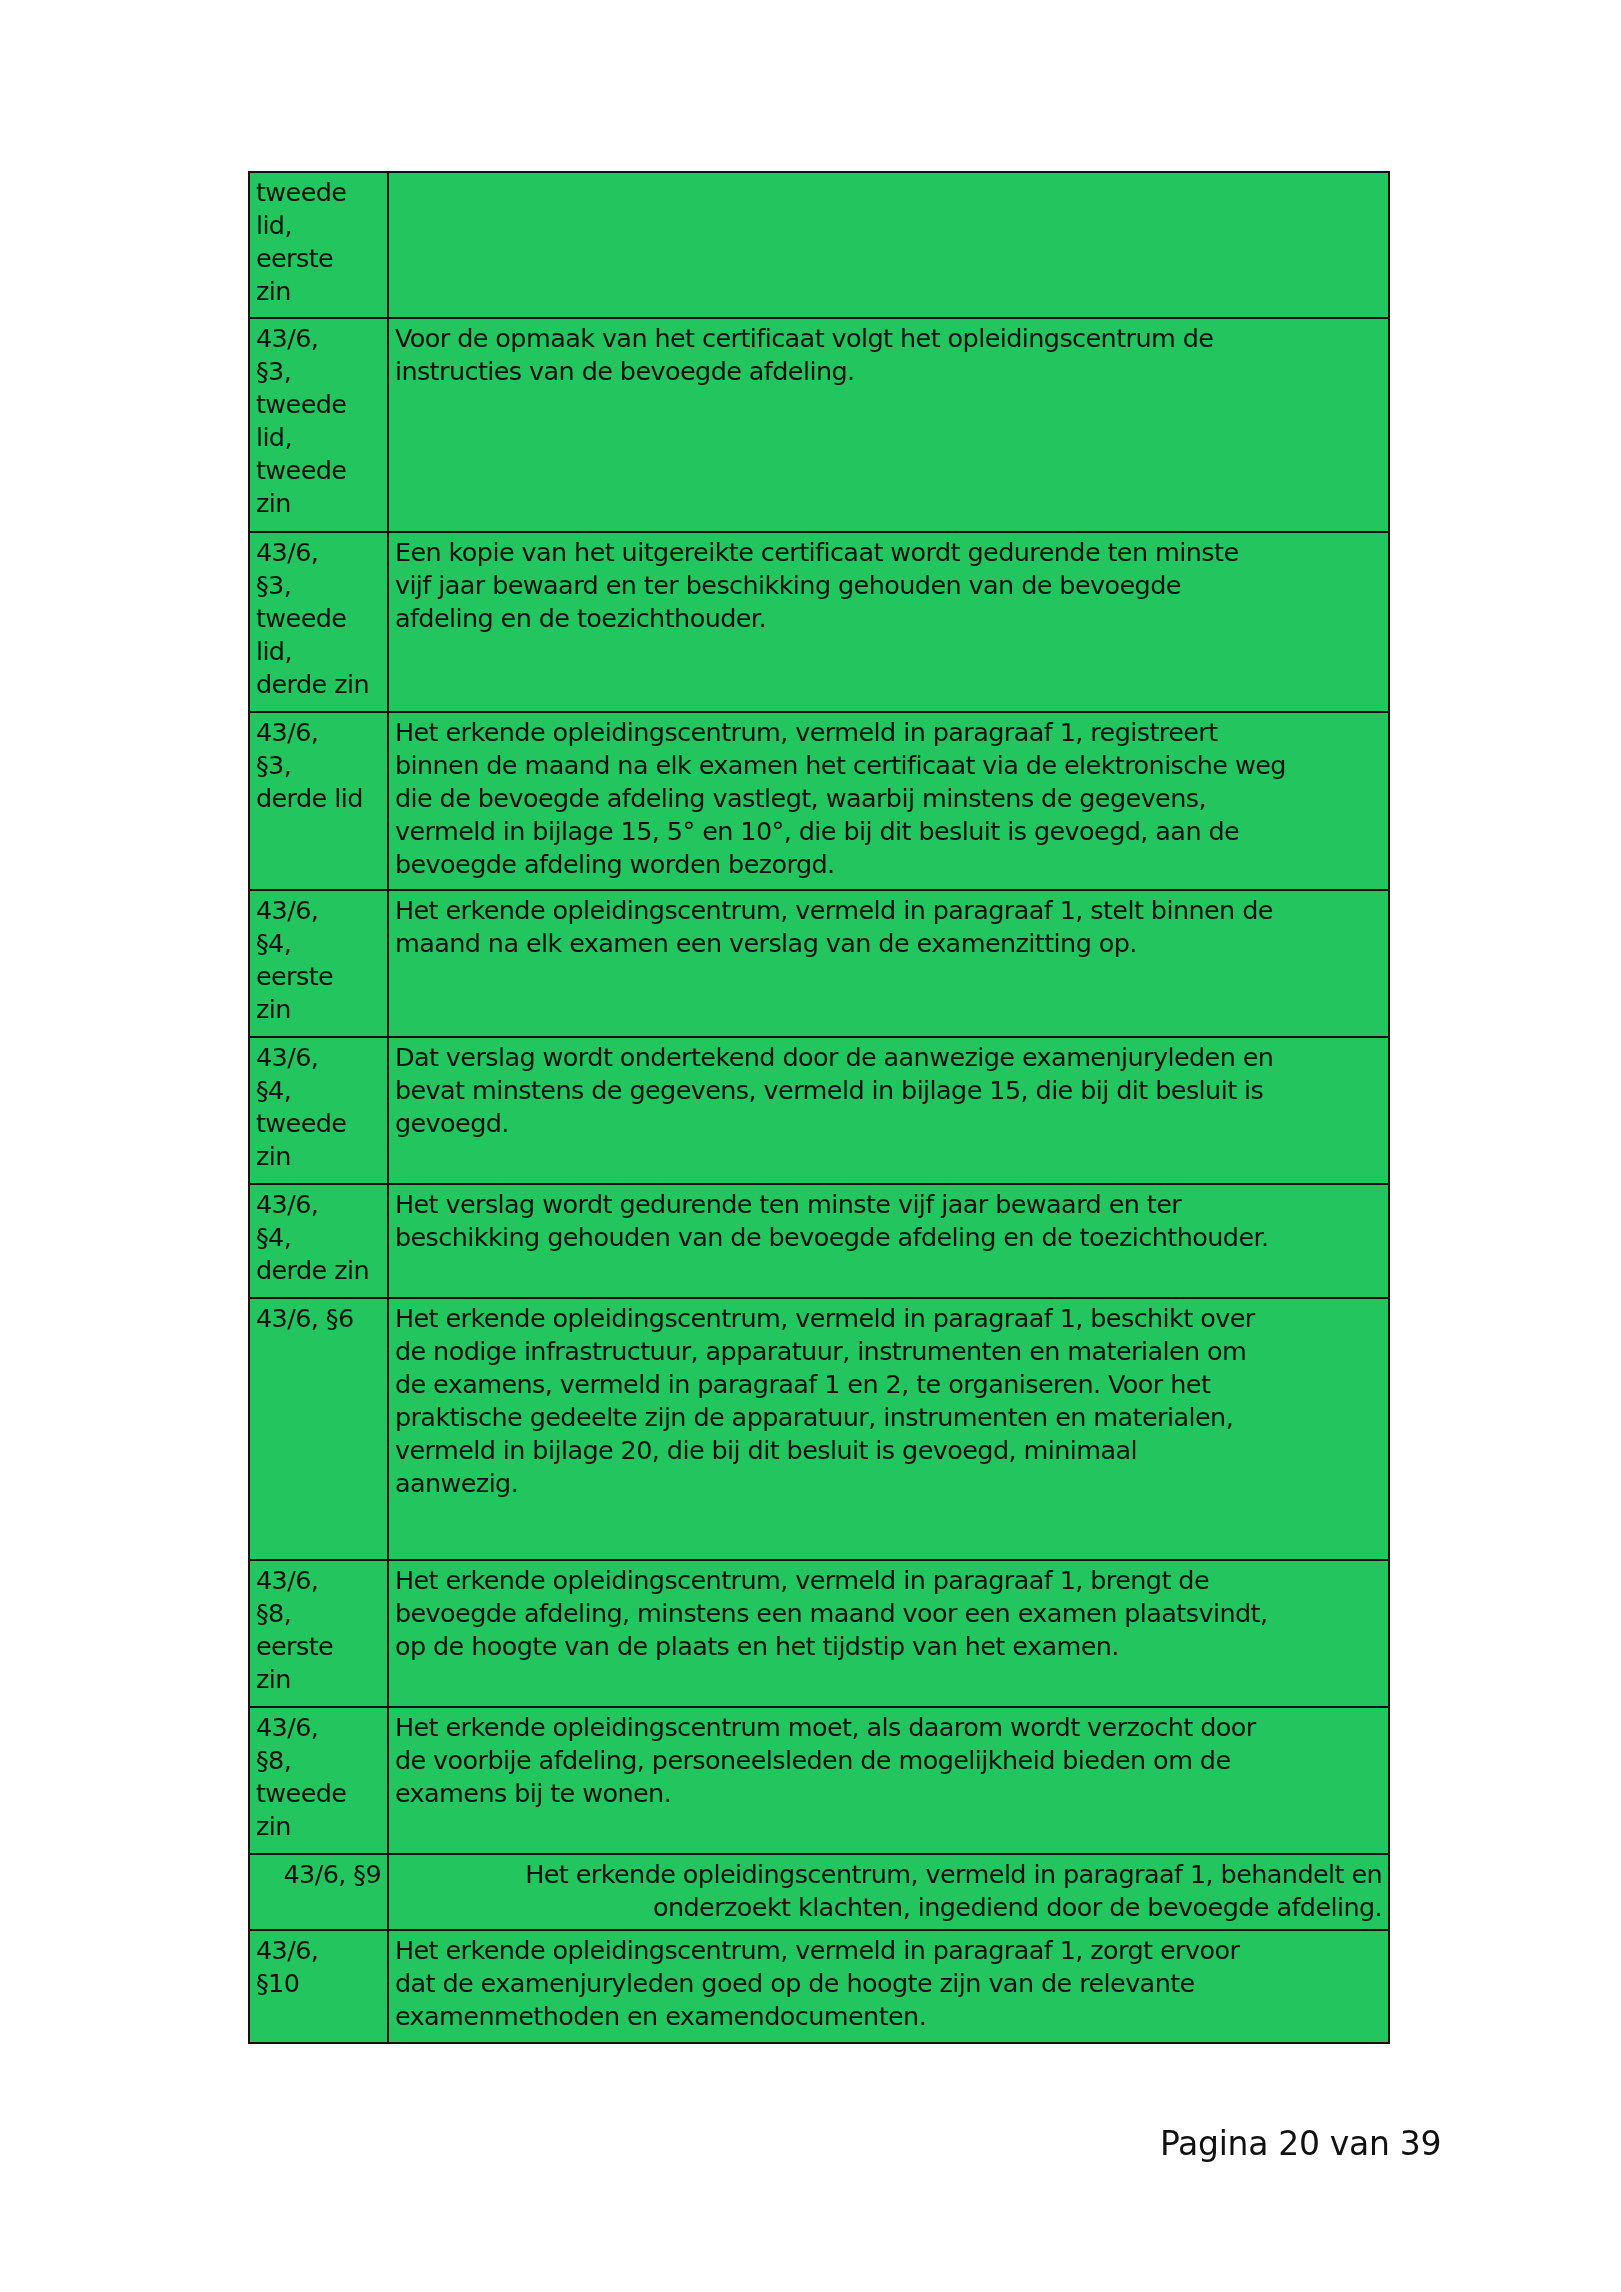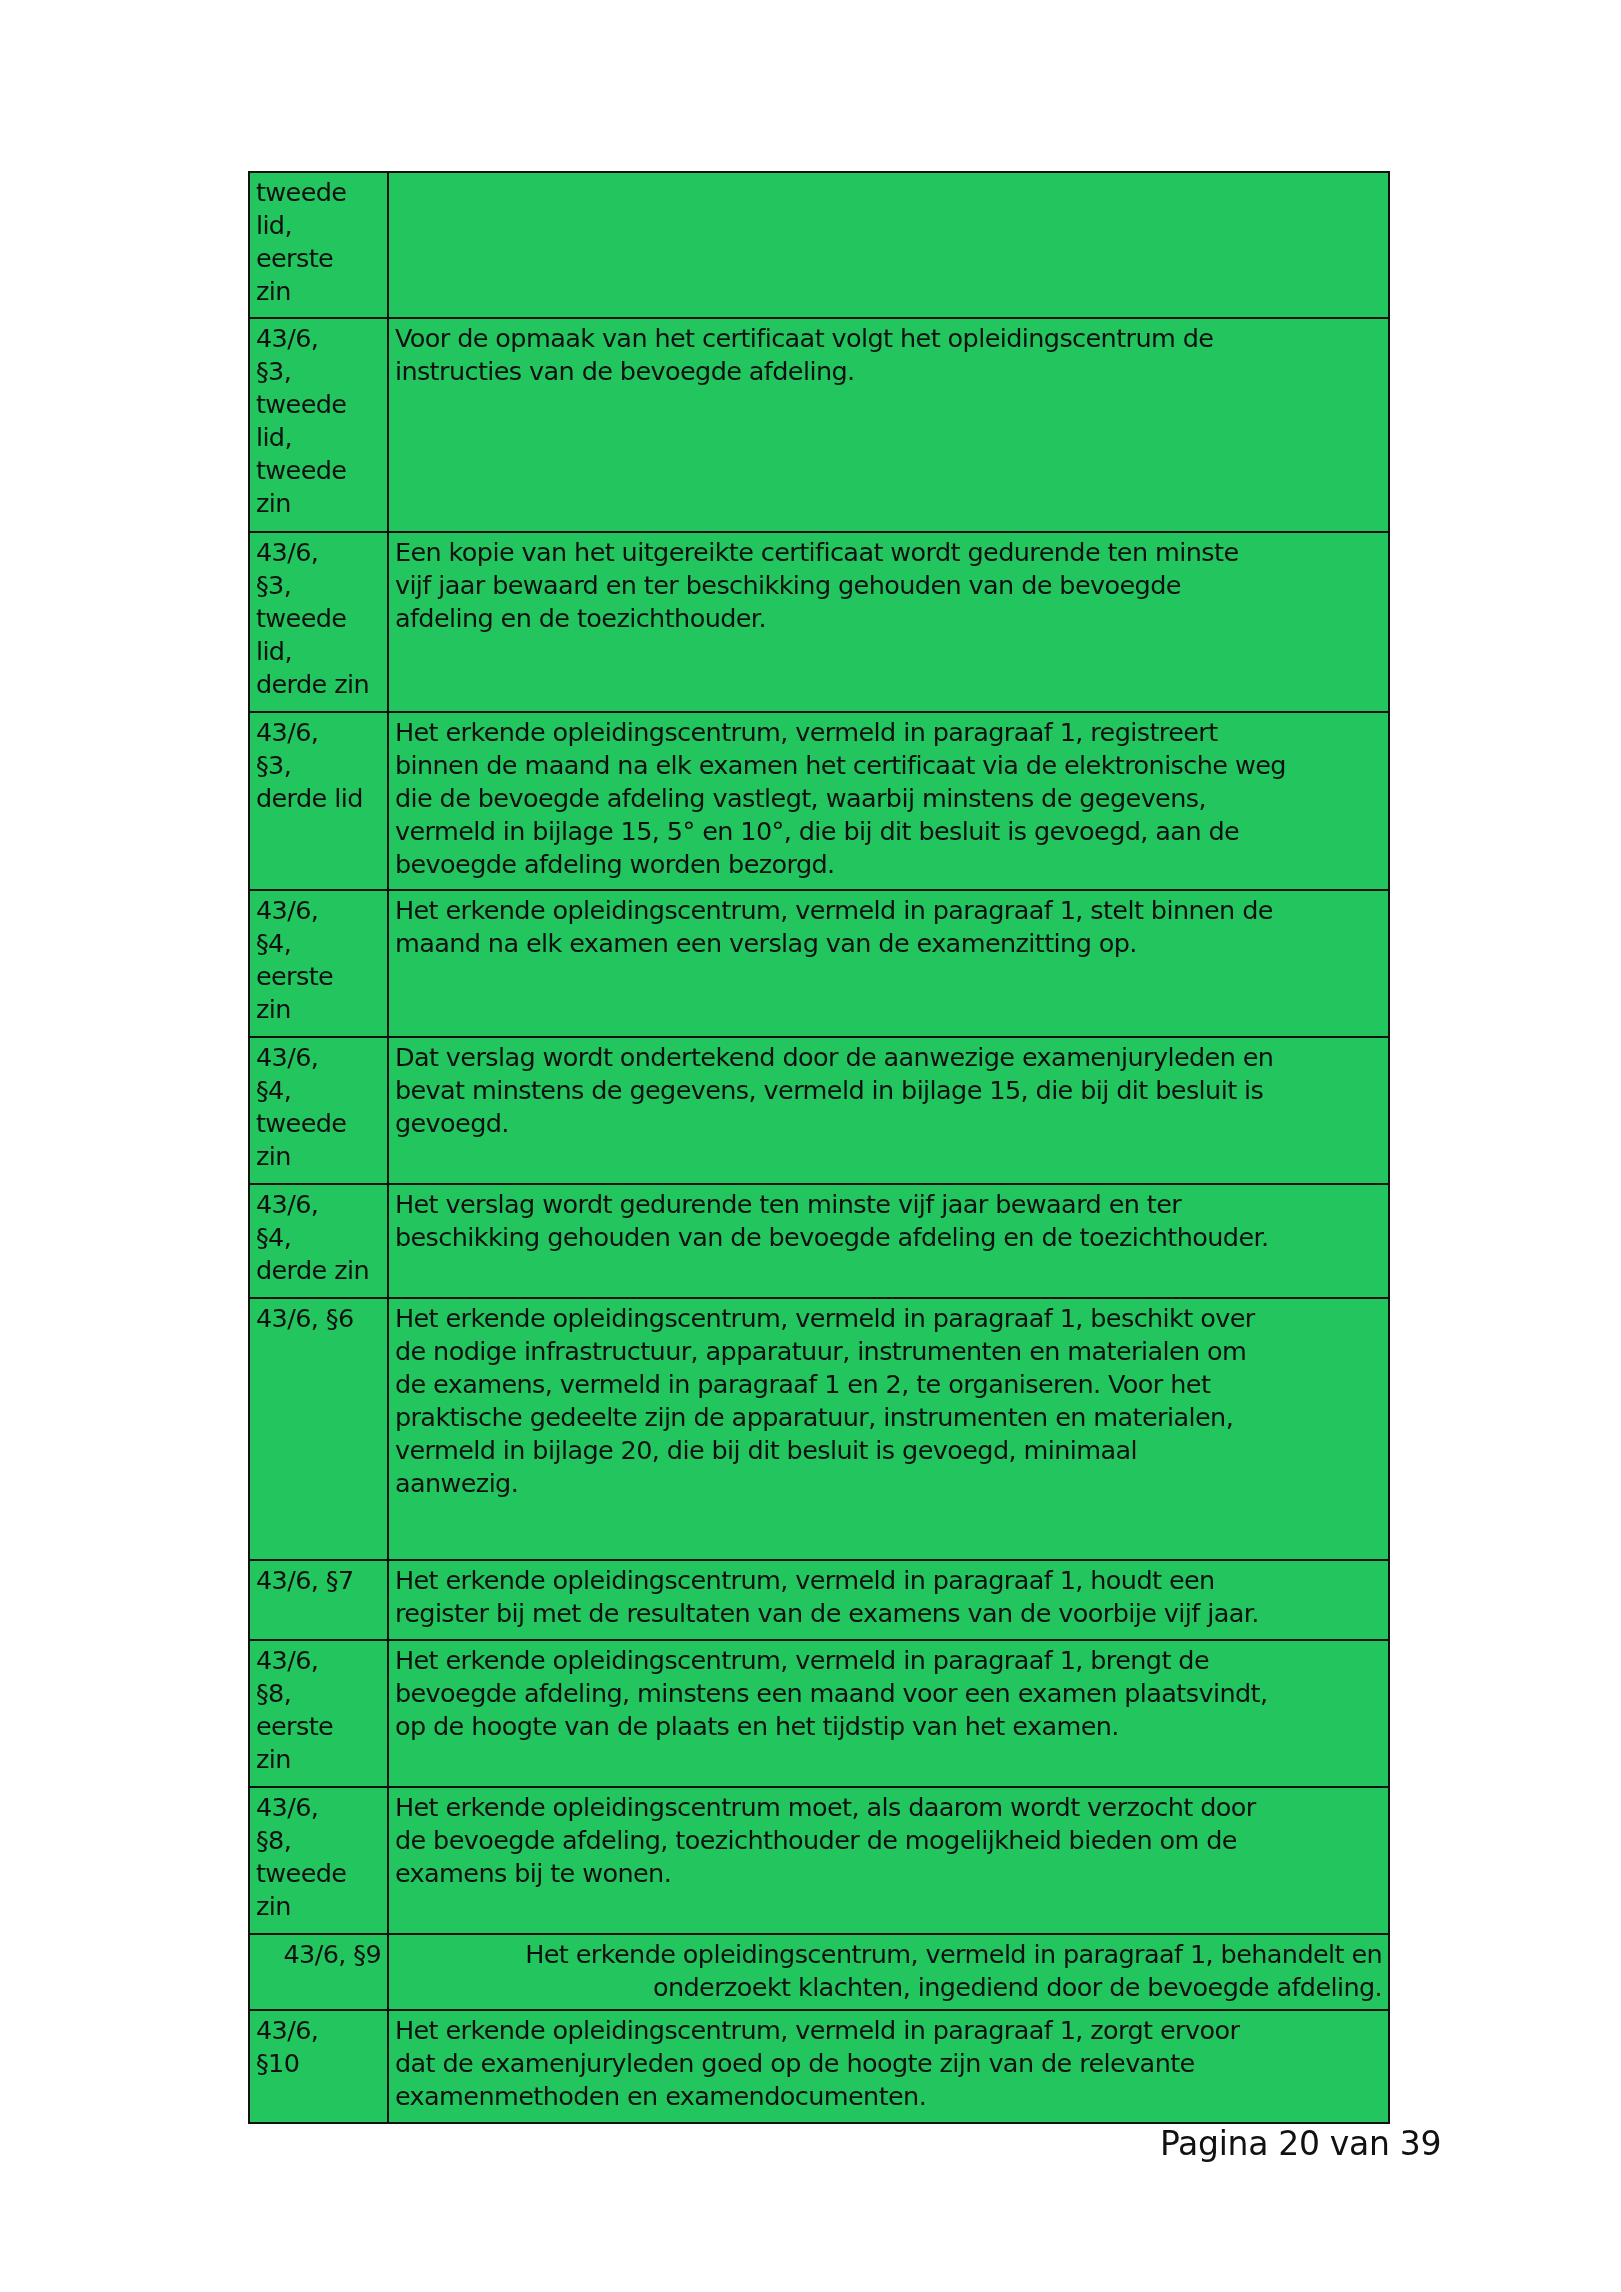--- a/index.html
+++ b/index.html
@@ -128,29 +128,20 @@
           </td>
           <td>
             <span class="ln">Het erkende opleidingscentrum, vermeld in paragraaf 1, beschikt over</span>
             <span class="ln">de nodige infrastructuur, apparatuur, instrumenten en materialen om</span>
             <span class="ln">de examens, vermeld in paragraaf 1 en 2, te organiseren. Voor het</span>
             <span class="ln">praktische gedeelte zijn de apparatuur, instrumenten en materialen,</span>
             <span class="ln">vermeld in bijlage 20, die bij dit besluit is gevoegd, minimaal</span>
             <span class="ln">aanwezig.</span>
           </td>
         </tr>
-        <tr style="height: 80px;">
-          <td class="art">
-            <span class="ln">43/6, §7</span>
-          </td>
-          <td>
-            <span class="ln">Het erkende opleidingscentrum, vermeld in paragraaf 1, houdt een</span>
-            <span class="ln">register bij met de resultaten van de examens van de voorbije vijf jaar.</span>
-          </td>
-        </tr>
         <tr style="height: 147px;">
           <td class="art">
             <span class="ln">43/6,</span>
             <span class="ln">§8,</span>
             <span class="ln">eerste</span>
             <span class="ln">zin</span>
           </td>
           <td>
             <span class="ln">Het erkende opleidingscentrum, vermeld in paragraaf 1, brengt de</span>
             <span class="ln">bevoegde afdeling, minstens een maand voor een examen plaatsvindt,</span>
@@ -159,21 +150,21 @@
         </tr>
         <tr style="height: 147px;">
           <td class="art">
             <span class="ln">43/6,</span>
             <span class="ln">§8,</span>
             <span class="ln">tweede</span>
             <span class="ln">zin</span>
           </td>
           <td>
             <span class="ln">Het erkende opleidingscentrum moet, als daarom wordt verzocht door</span>
-            <span class="ln">de bevoegde afdeling, toezichthouder de mogelijkheid bieden om de</span>
+            <span class="ln">de voorbije afdeling, personeelsleden de mogelijkheid bieden om de</span>
             <span class="ln">examens bij te wonen.</span>
           </td>
         </tr>
         <tr style="height: 76px; text-align: right;">
           <td class="art">
             <span class="ln">43/6, §9</span>
           </td>
           <td>
             <span class="ln">Het erkende opleidingscentrum, vermeld in paragraaf 1, behandelt en</span>
             <span class="ln">onderzoekt klachten, ingediend door de bevoegde afdeling.</span>

